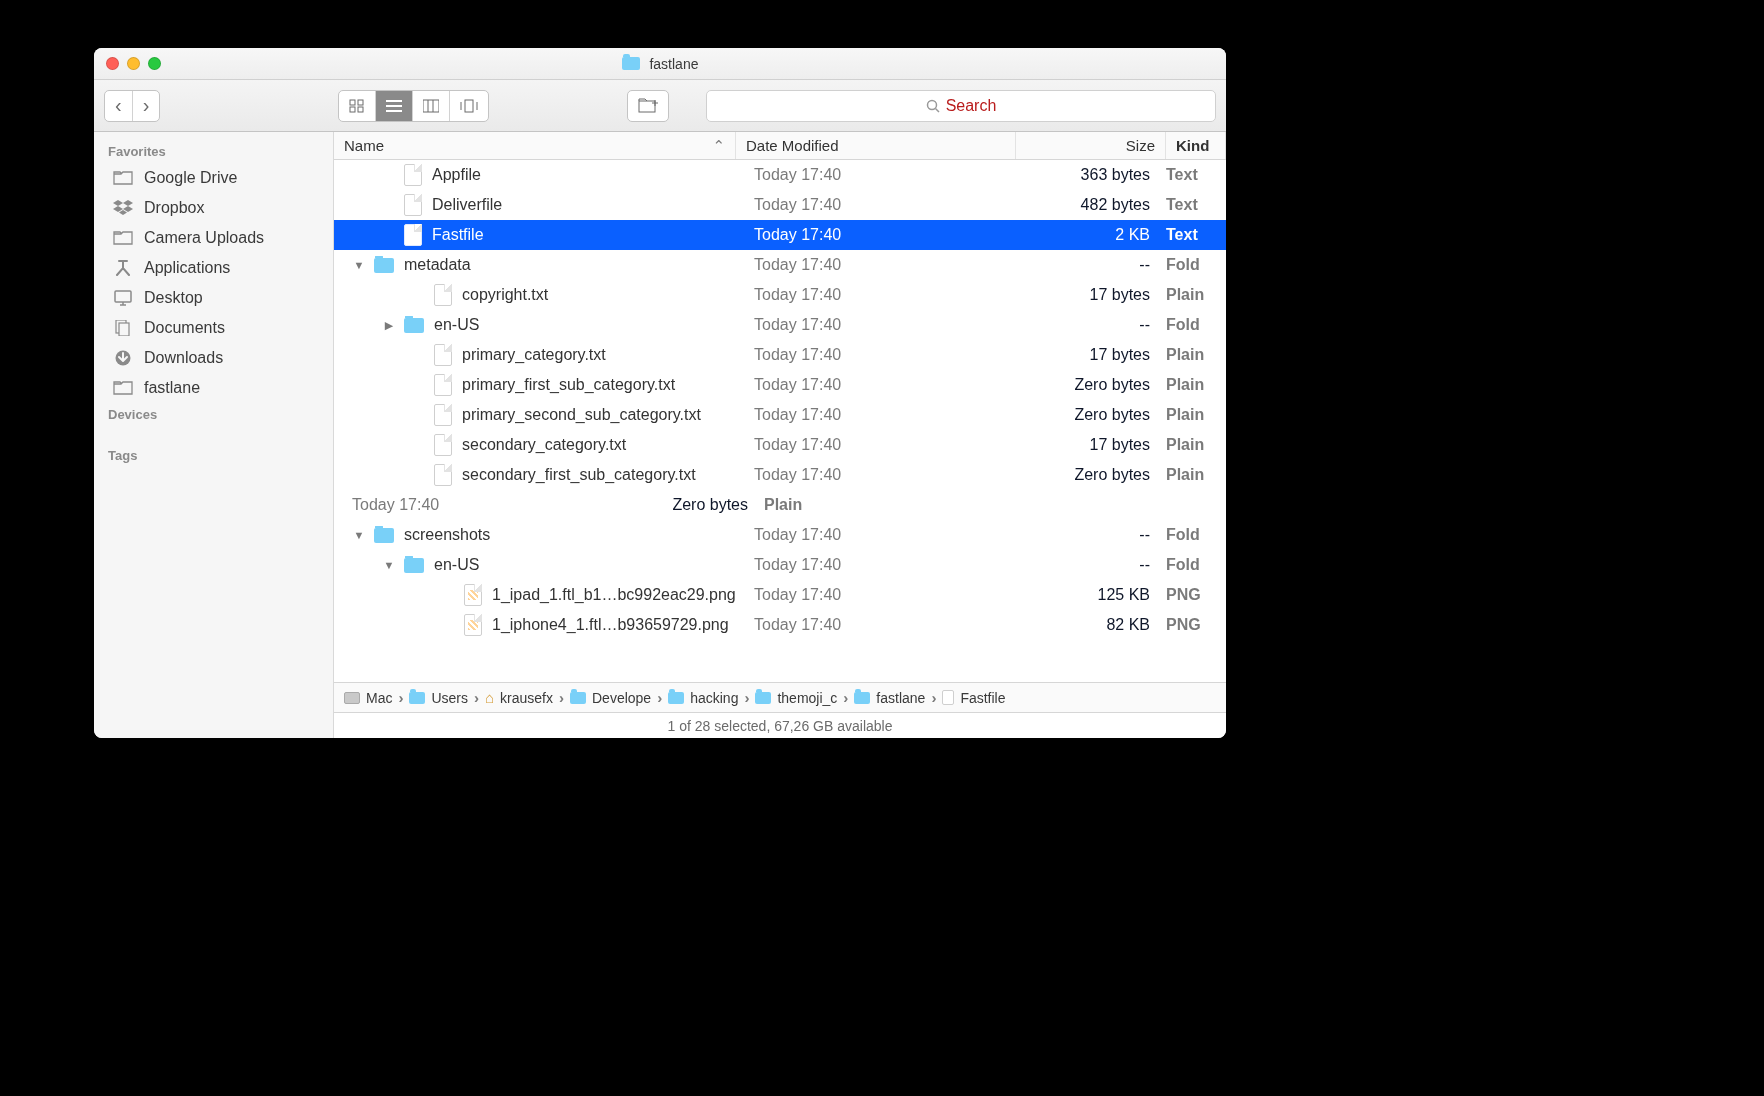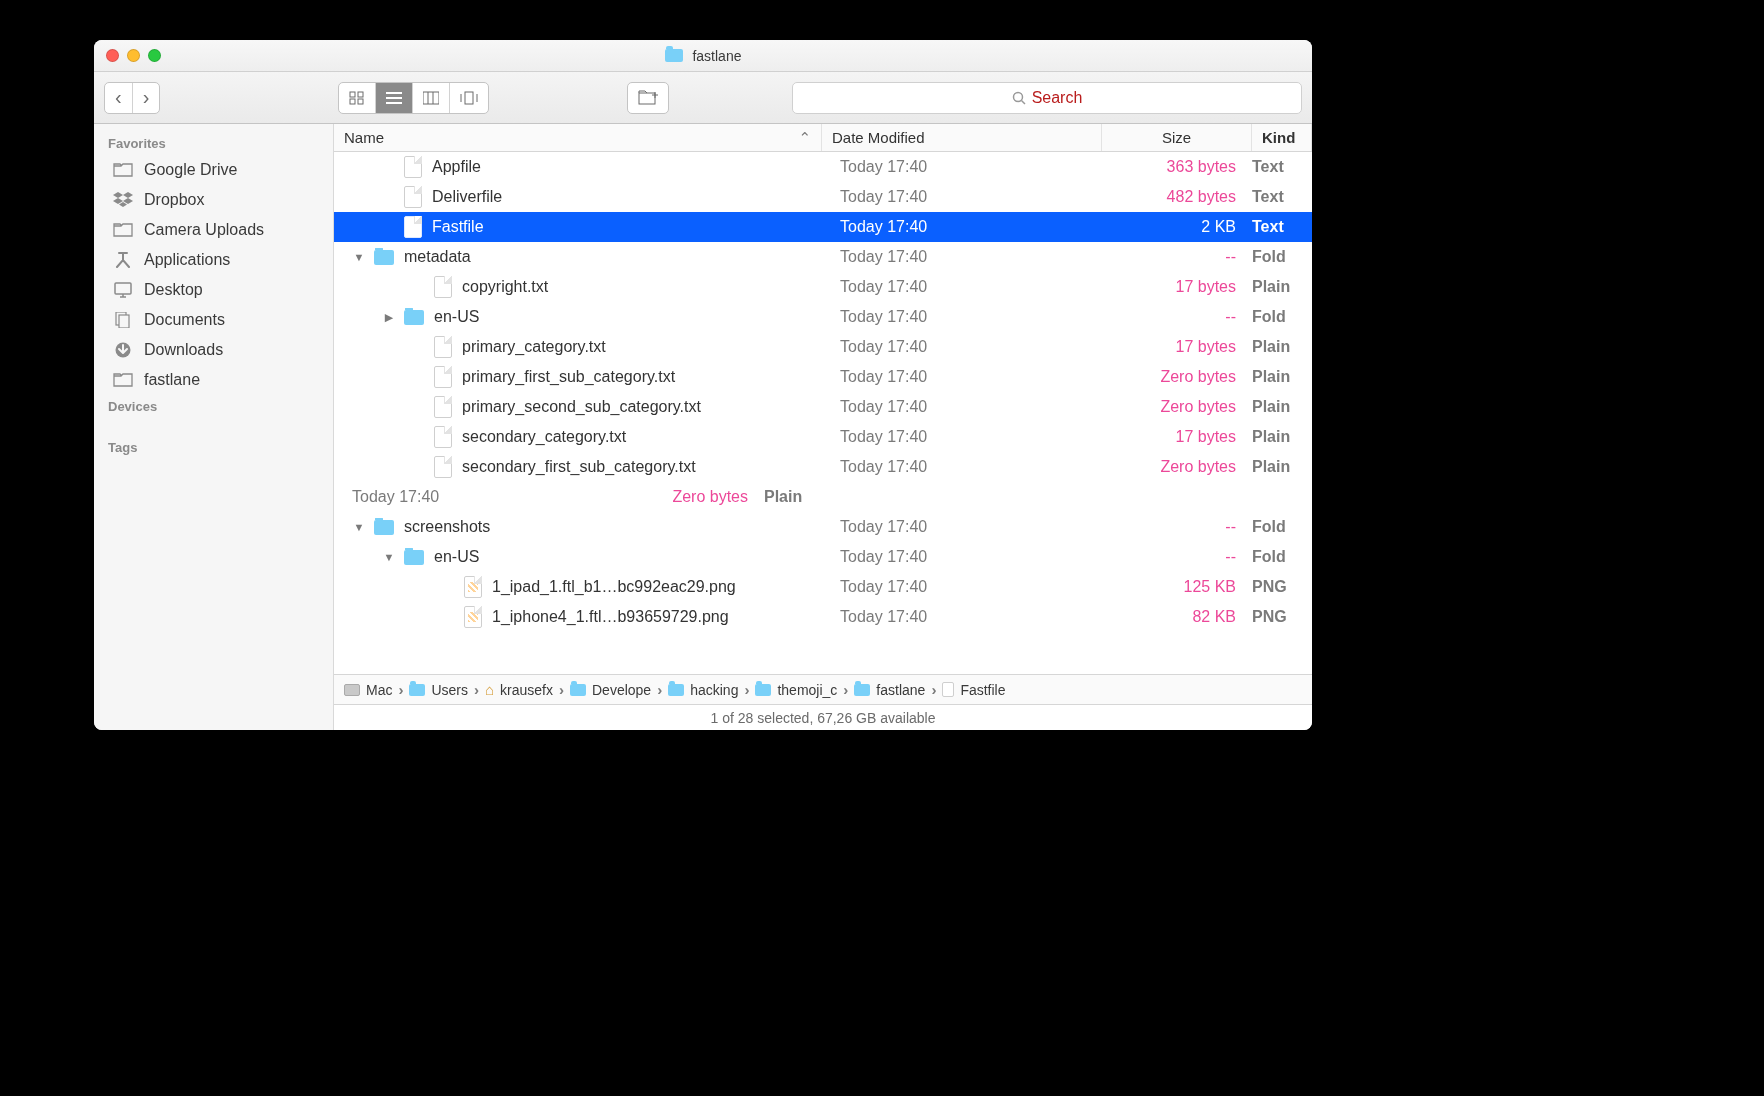--- a/index.html
+++ b/index.html
@@ -1,18 +1,18 @@
 <!DOCTYPE html>
 <html><head>
 <meta charset="utf-8">
 <style>
   * { box-sizing: border-box; margin: 0; padding: 0; }
   html, body { width: 1764px; height: 1096px; background: #000; font-family: -apple-system, "Helvetica Neue", Helvetica, Arial, sans-serif; }
   .window {
-    position: absolute; left: 94px; top: 40px; width: 1218px; height: 690px;
+    position: absolute; left: 94px; top: 48px; width: 1132px; height: 690px;
     background: #fff; border-radius: 8px; box-shadow: 0 22px 70px rgba(0,0,0,.55);
     display: flex; flex-direction: column; overflow: hidden;
   }
   
   .titlebar {
     height: 32px; background: linear-gradient(#f7f7f7,#eeeeee); border-bottom: 1px solid #d0d0d0;
     display: flex; align-items: center; position: relative;
   }
   .traffic { display: flex; gap: 8px; padding-left: 12px; align-items: center; }
   .dot { width: 13px; height: 13px; border-radius: 50%; border: 1px solid rgba(0,0,0,.15); }
@@ -36,30 +36,30 @@
   .sbhdr{font-size:13px;color:#8a8a8a;font-weight:600;padding:4px 14px 4px 14px;}
   .sbitem{display:flex;align-items:center;gap:10px;padding:6px 12px 6px 18px;font-size:16px;color:#3a3a3a;}
   .sbitem .ico{width:22px;height:18px;display:flex;align-items:center;justify-content:center;color:#8a8a8a;}
   .sbitem .ico svg{display:block;}
   
   .content{flex:1;display:flex;flex-direction:column;min-width:0;}
   .cols{height:28px;border-bottom:1px solid #d6d6d6;display:flex;align-items:center;font-size:15px;color:#333;background:#fafafa;}
   .cols .cell{padding:0 10px;border-right:1px solid #e3e3e3;height:100%;display:flex;align-items:center;white-space:nowrap;gap:44px;}
   .c-name{flex:1 1 auto;}
   .c-date{width:280px;flex:none;padding-left:18px;}
-  .c-size{width:150px;flex:none;justify-content:center;padding-right:16px;}
+  .c-size{width:150px;flex:none;justify-content:flex-end;padding-right:16px;}
   .c-kind{width:60px;flex:none;border-right:none;font-weight:bold;}
   .c-name .sortcaret{margin-left:auto;color:#7a7a7a;}
   .rows{flex:1;overflow:hidden;}
   .row{height:30px;display:flex;align-items:center;font-size:16px;color:#333;}
   .row.sel{background:#0a60ff;color:#fff;}
   .row .cell{display:flex;align-items:center;white-space:nowrap;overflow:hidden;}
   .row .c-name{flex:1 1 auto;}
   .row .c-date{width:280px;flex:none;color:#7a7a7a;padding-left:18px;}
-  .row .c-size{width:150px;flex:none;color:#ec4899;justify-content:flex-end;padding-right:16px;}
+  .row .c-size{width:150px;flex:none;color:#0f172a;justify-content:flex-end;padding-right:16px;}
   .row .c-kind{width:60px;flex:none;color:#7a7a7a;}
   .row.sel .c-date,.row.sel .c-size,.row.sel .c-kind{color:#fff;}
   .disclosure{width:14px;text-align:center;color:#7a7a7a;font-size:11px;}
   .row.sel .disclosure{color:#fff;}
   .indent{display:inline-block;}
   .fileico{width:18px;height:22px;background:#fff;border:1px solid #cfcfcf;border-radius:2px;position:relative;margin-right:10px;flex:none;}
   .fileico::after{content:"";position:absolute;right:-1px;top:-1px;width:7px;height:7px;background:linear-gradient(135deg,#fff 49%,#e3e3e3 50%);border-left:1px solid #e3e3e3;border-bottom:1px solid #e3e3e3;}
   .fileico.img{background:linear-gradient(#fff,#fff);}
   .fileico.img::before{content:"";position:absolute;left:3px;right:3px;top:5px;bottom:5px;background:repeating-linear-gradient(45deg,#ffd499,#ffd499 2px,#fff 2px,#fff 4px);}
   .folderico{width:20px;height:15px;background:#79d0f8;border-radius:2px;position:relative;margin-right:10px;flex:none;}

